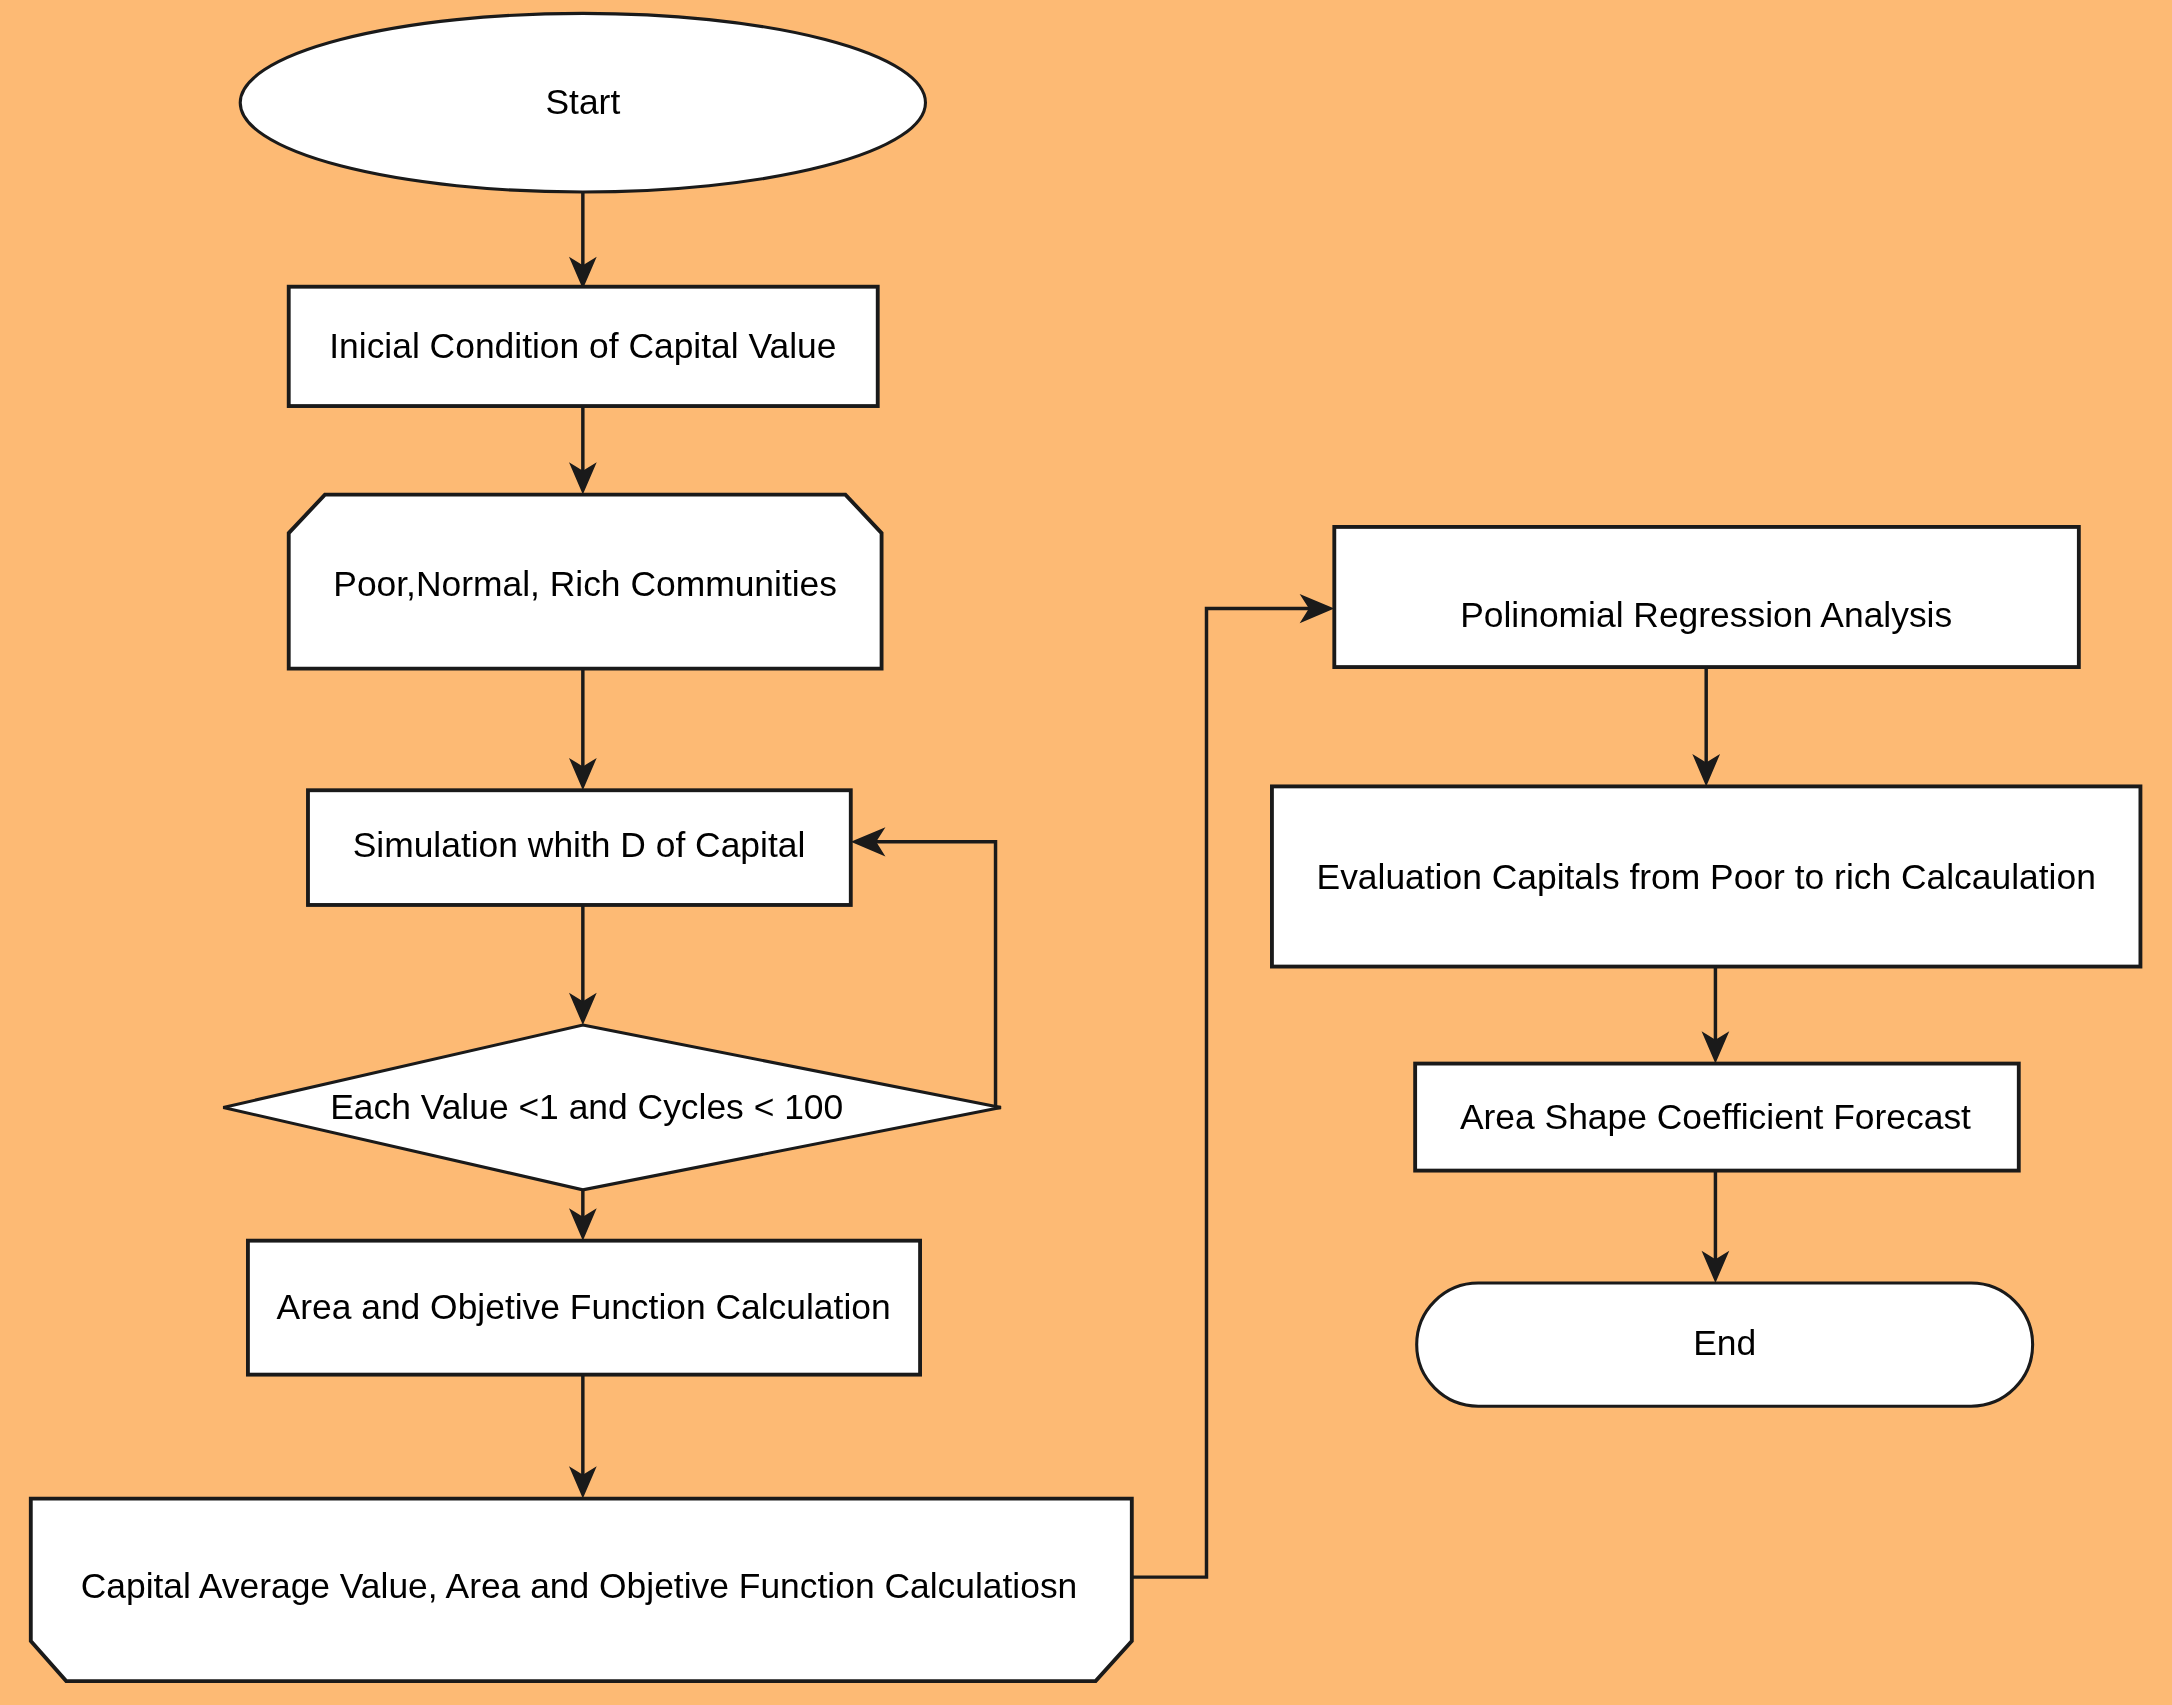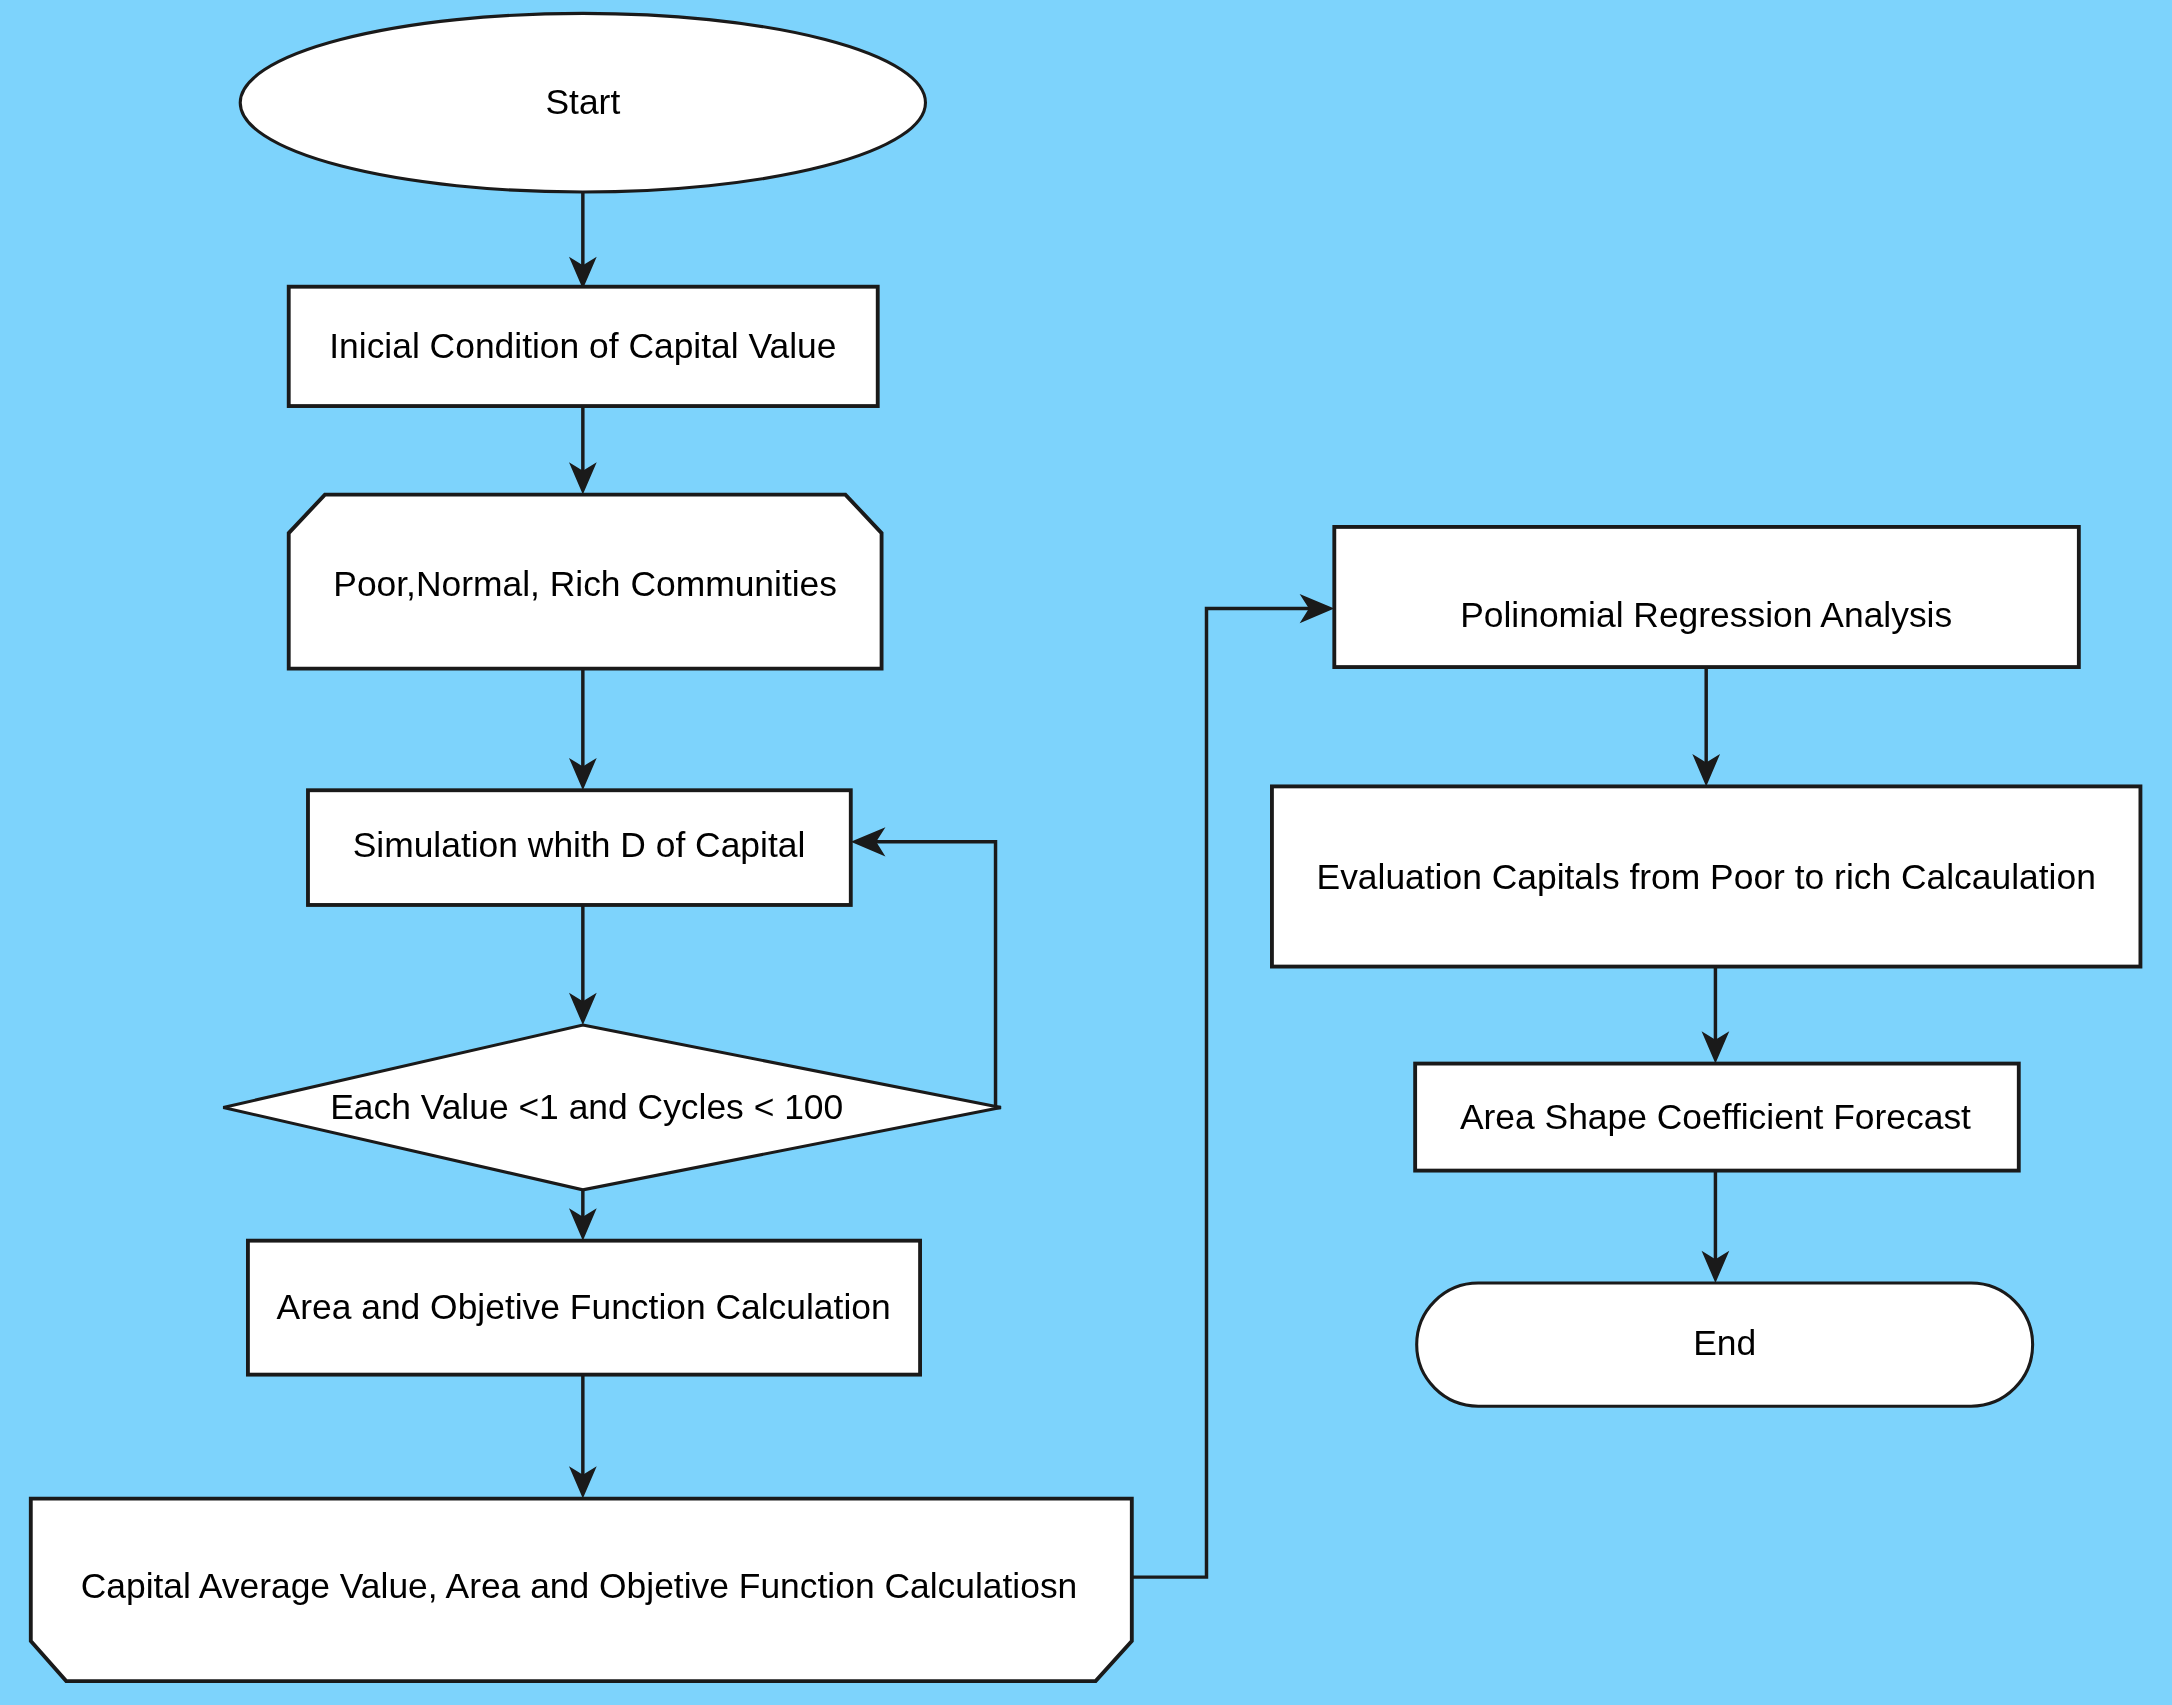--- a/index.html
+++ b/index.html
@@ -8,21 +8,21 @@
     padding: 0;
     background: #ffffff;
   }
   body {
     font-family: "Liberation Sans", sans-serif;
   }
   #canvas {
     position: relative;
     width: 2172px;
     height: 1706px;
-    background: #7dd3fc;
+    background: #fdba74;
     overflow: hidden;
   }
   #flow-svg {
     position: absolute;
     left: 0;
     top: 0;
     width: 2172px;
     height: 1706px;
   }
   .node-shape {

